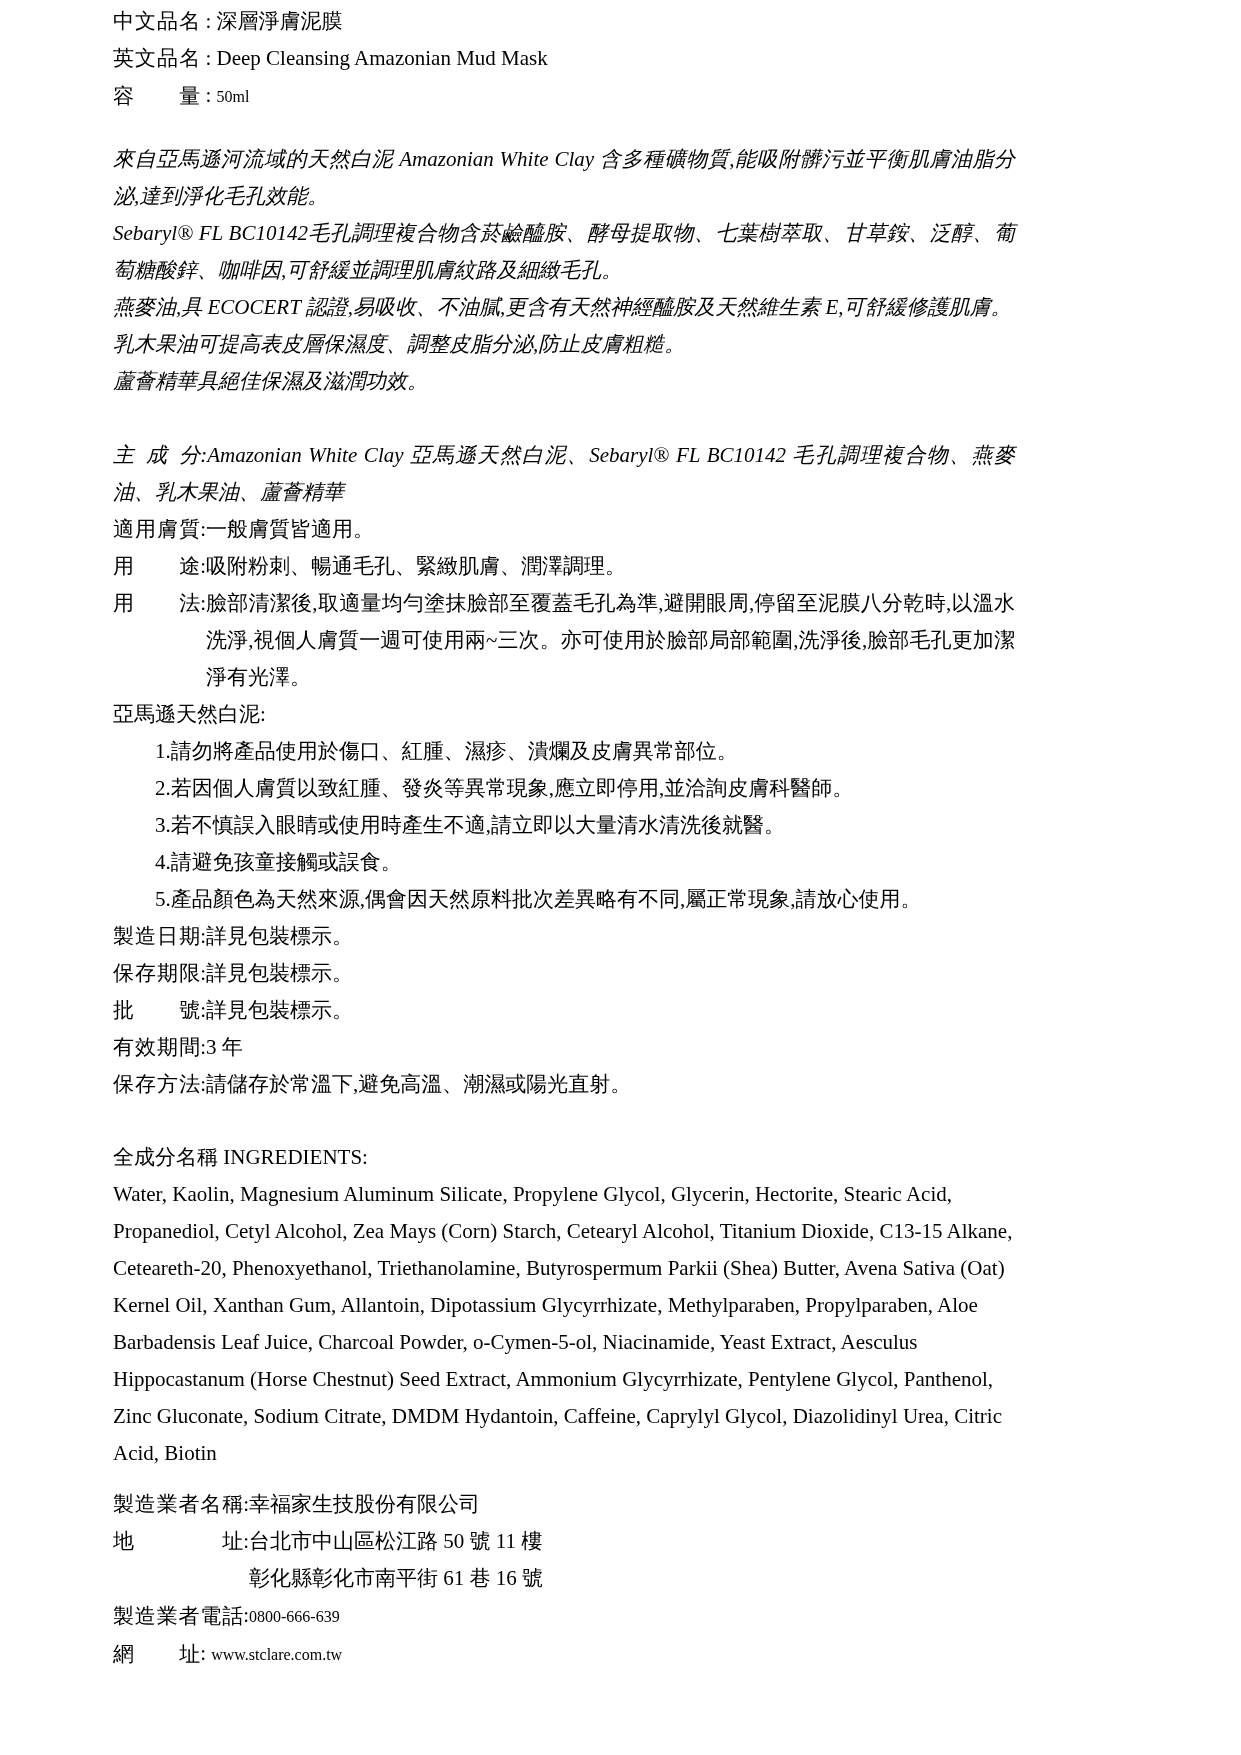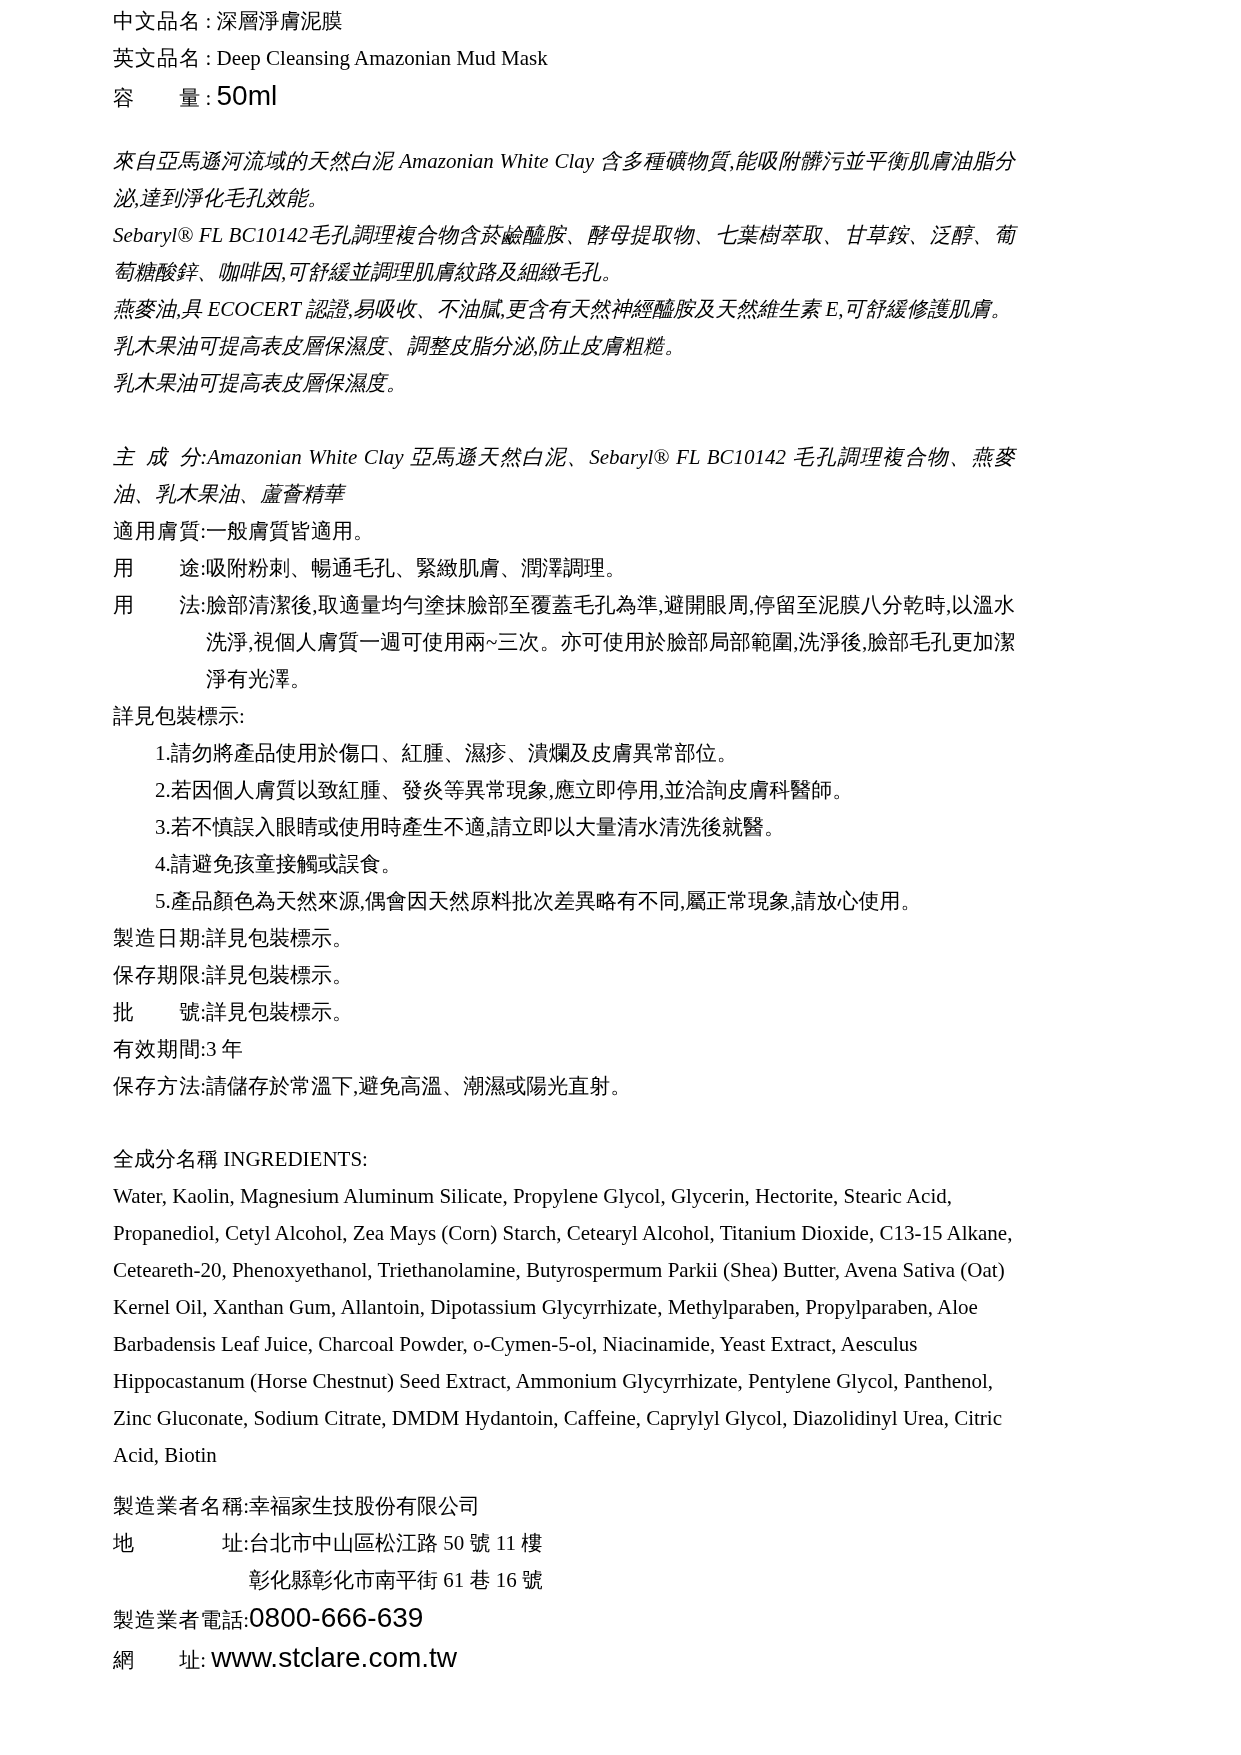--- a/index.html
+++ b/index.html
@@ -16,21 +16,21 @@
   .l4{display:inline-block;width:4.15em;text-align:justify;text-align-last:justify;vertical-align:bottom;}
   .l6{display:inline-block;width:6.2em;text-align:justify;text-align-last:justify;vertical-align:bottom;}
   .para{text-align:justify;font-style:italic;}
   .row{display:flex;align-items:flex-start;}
   .row .lbl{white-space:nowrap;flex:0 0 auto;}
   .row .txt{flex:1 1 auto;text-align:justify;}
   .notice-items{margin-left:42px;}
   .item{display:flex;align-items:flex-start;}
   .item .no{flex:0 0 auto;white-space:nowrap;}
   .item .txt{flex:1 1 auto;text-align:justify;}
-  .mono{font-family:Liberation Sans, sans-serif;font-size:28px;}
+  .mono{font-family:Liberation Serif, serif;font-size:16px;}
   .sec-desc{margin-top:26px;}
   .sec-specs{margin-top:37px;}
   .sec-ing{margin-top:36px;}
   .sec-mfr{margin-top:14px;}
   .ing-text{text-align:left;}
 </style>
 </head>
 <body>
 
 <div class="page">
@@ -40,36 +40,36 @@
       <p><span class="l4">中文品名</span><span> : </span><span>深層淨膚泥膜</span></p>
       <p><span class="l4">英文品名</span><span> : </span><span>Deep Cleansing Amazonian Mud Mask</span></p>
       <p><span class="l4">容量</span><span> : </span><span class="mono">50ml</span></p>
     </div>
 
     <div class="sec-desc">
       <p class="para">來自亞馬遜河流域的天然白泥 Amazonian White Clay 含多種礦物質,能吸附髒污並平衡肌膚油脂分泌,達到淨化毛孔效能。</p>
       <p class="para">Sebaryl® FL BC10142毛孔調理複合物含菸鹼醯胺、酵母提取物、七葉樹萃取、甘草銨、泛醇、葡萄糖酸鋅、咖啡因,可舒緩並調理肌膚紋路及細緻毛孔。</p>
       <p class="para">燕麥油,具 ECOCERT 認證,易吸收、不油膩,更含有天然神經醯胺及天然維生素 E,可舒緩修護肌膚。</p>
       <p class="para">乳木果油可提高表皮層保濕度、調整皮脂分泌,防止皮膚粗糙。</p>
-      <p class="para">乳木果油可提高表皮層保濕度。</p>
+      <p class="para">蘆薈精華具絕佳保濕及滋潤功效。</p>
     </div>
 
     <div class="sec-specs">
       <p class="para"><span class="l4">主成分</span><span>:</span><span>Amazonian White Clay 亞馬遜天然白泥、Sebaryl® FL BC10142 毛孔調理複合物、燕麥油、乳木果油、蘆薈精華</span></p>
 
       <p><span class="l4">適用膚質</span><span>:</span><span>一般膚質皆適用。</span></p>
 
       <p><span class="l4">用途</span><span>:</span><span>吸附粉刺、暢通毛孔、緊緻肌膚、潤澤調理。</span></p>
 
       <div class="row">
         <span class="lbl"><span class="l4">用法</span><span>:</span></span>
         <div class="txt">臉部清潔後,取適量均勻塗抹臉部至覆蓋毛孔為準,避開眼周,停留至泥膜八分乾時,以溫水洗淨,視個人膚質一週可使用兩~三次。亦可使用於臉部局部範圍,洗淨後,臉部毛孔更加潔淨有光澤。</div>
       </div>
 
-      <p>詳見包裝標示:</p>
+      <p>亞馬遜天然白泥:</p>
       <div class="notice-items">
         <div class="item">
             <span class="no">1.</span>
             <div class="txt">請勿將產品使用於傷口、紅腫、濕疹、潰爛及皮膚異常部位。</div>
           </div>
         <div class="item">
             <span class="no">2.</span>
             <div class="txt">若因個人膚質以致紅腫、發炎等異常現象,應立即停用,並洽詢皮膚科醫師。</div>
           </div>
         <div class="item">

